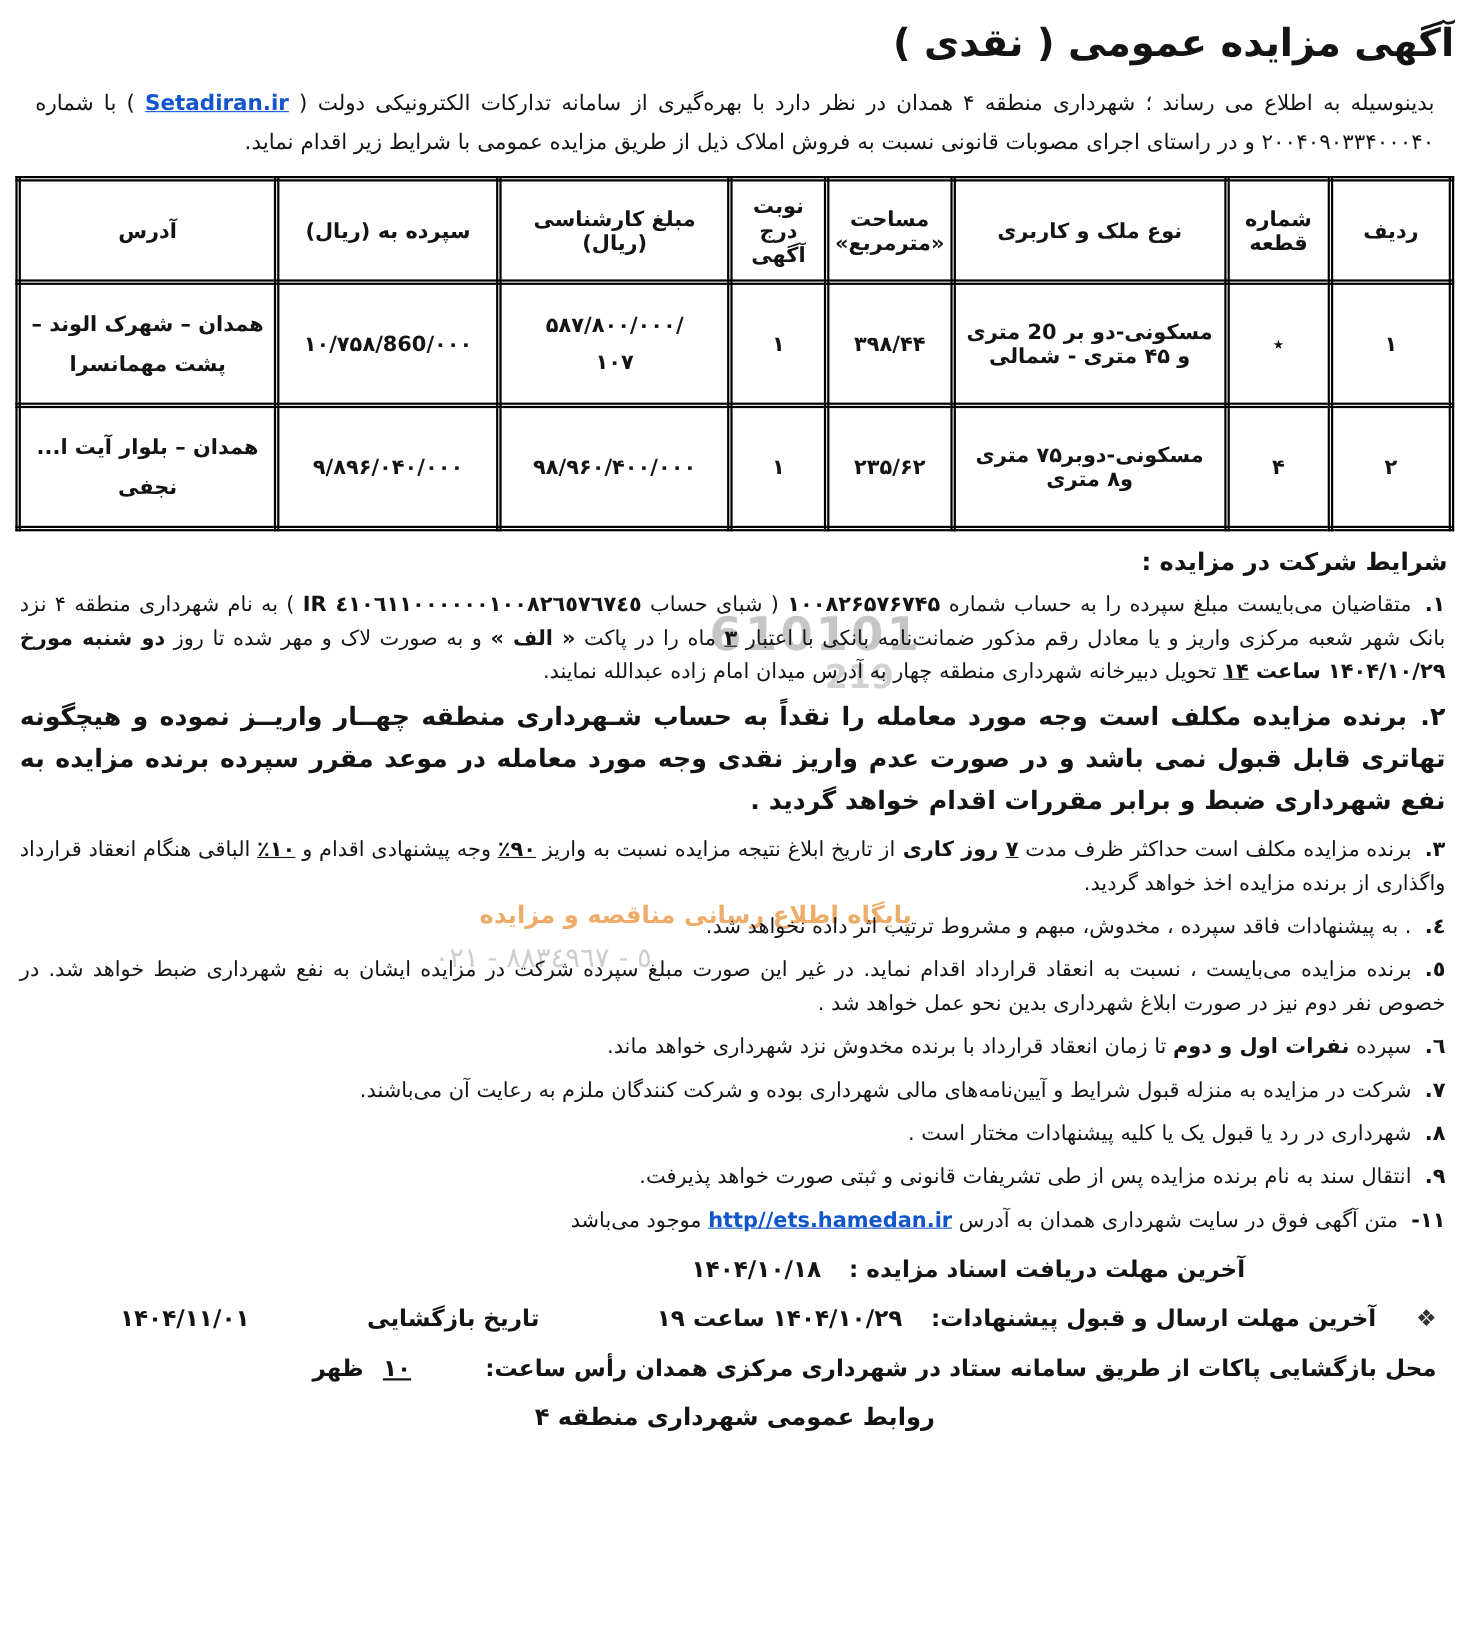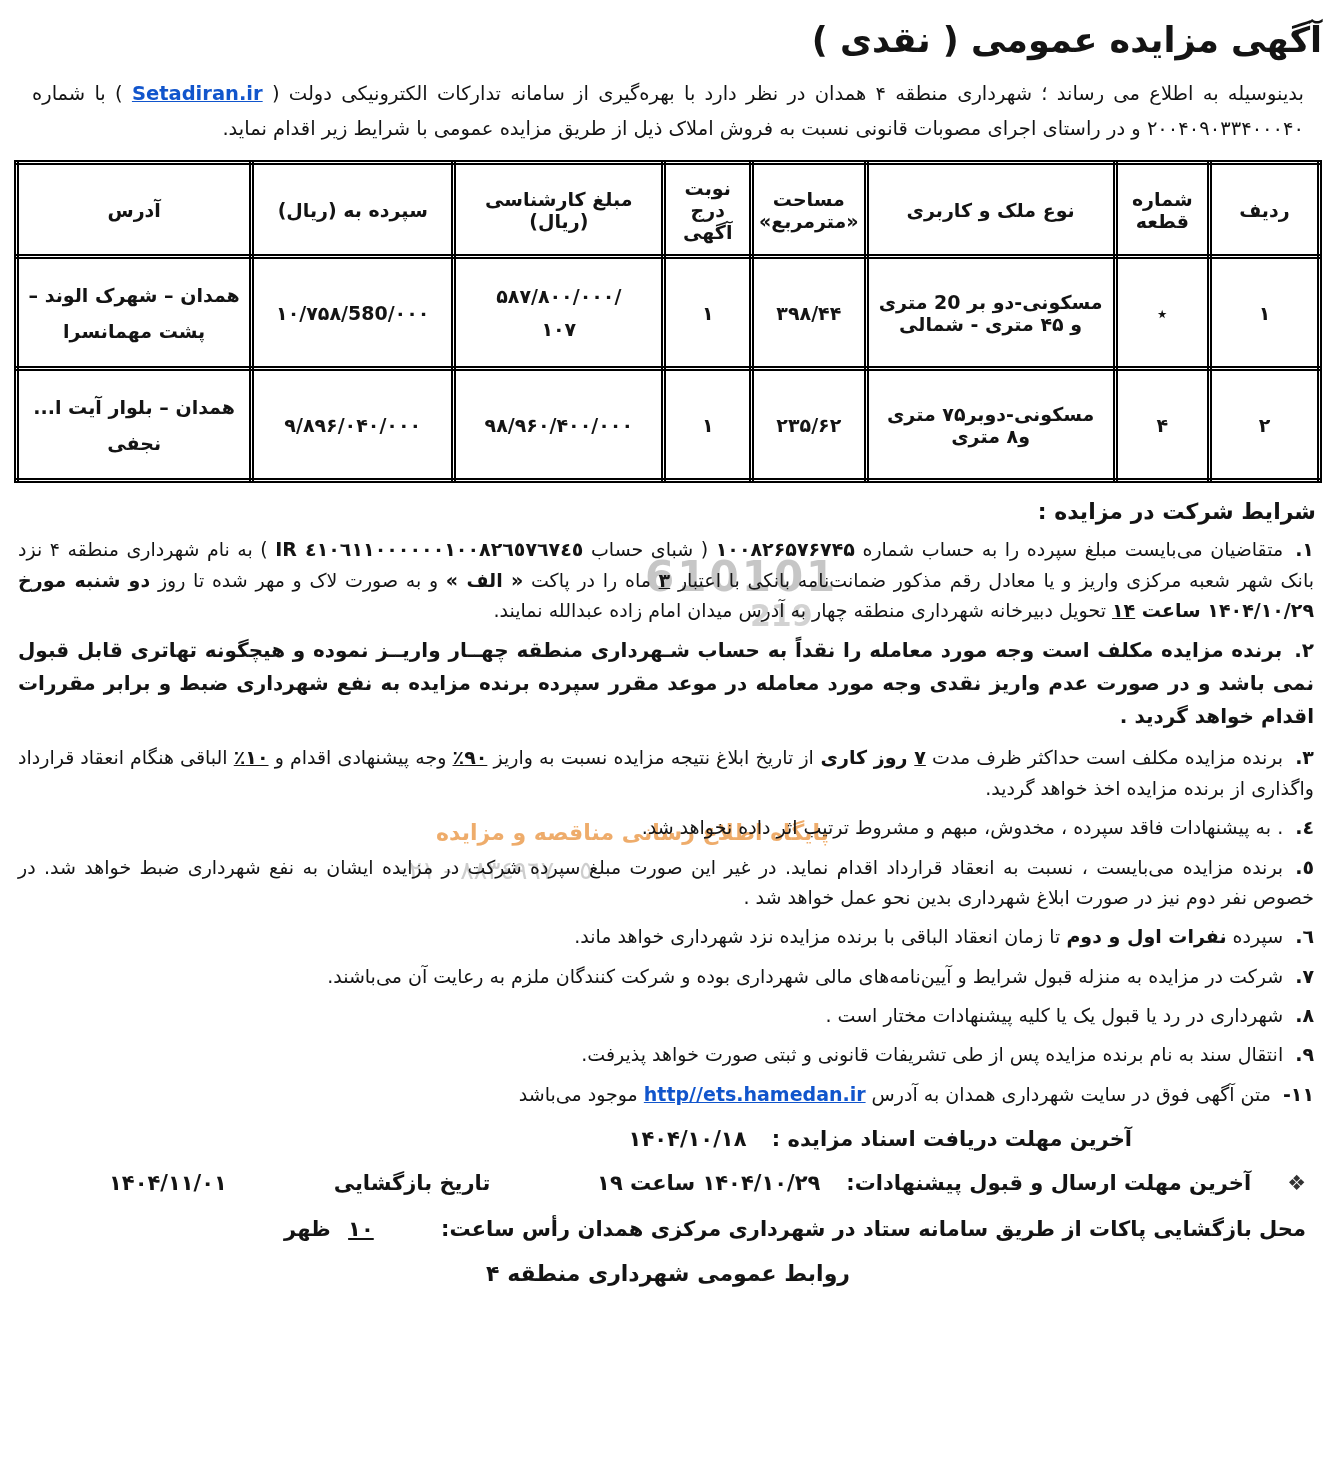--- a/index.html
+++ b/index.html
@@ -25,21 +25,21 @@
   table.props tbody tr { height:112px; }
   td.c-type { font-size:20px; }
   td.c-addr { font-size:19px; line-height:1.9; }
   .blk { display:block; line-height:1.7; }
 
   .cond-head { font-size:22px; font-weight:bold; margin:16px 6px 10px 0; }
   .cond { font-size:19px; line-height:1.6; text-align:justify; margin:0 8px 9px 4px; }
   .cond .num { font-weight:bold; margin-left:12px; white-space:nowrap; }
   .b { font-weight:bold; }
   .u { font-weight:bold; text-decoration:underline; }
-  .emph { font-weight:bold; font-size:20px; line-height:1.65; }
+  .emph { font-weight:bold; font-size:23px; line-height:1.65; }
   .ltr { direction:ltr; unicode-bidi:isolate; }
 
   .f-publish { font-size:21px; font-weight:bold; text-align:right; margin:16px 190px 0 0; }
   .f-publish .site { margin:0 14px; }
   .f-docs { font-size:21px; font-weight:bold; text-align:right; margin:18px 190px 0 0; }
   .f-docs .date { margin-right:18px; }
   .f-submit { display:flex; align-items:center; justify-content:space-between;
               font-size:21px; font-weight:bold; margin:20px 16px 0 95px; }
   .f-submit .grp { display:inline-flex; gap:26px; }
   .f-submit .bullet { color:#333; margin-left:10px; }
@@ -99,21 +99,21 @@
       <tr>
         <td class="c-radif">۱</td>
         <td class="c-parcel">٭</td>
         <td class="c-type">مسکونی-دو بر 20 متری و ۴۵ متری - شمالی</td>
         <td class="c-area">۳۹۸/۴۴</td>
         <td class="c-round">۱</td>
         <td class="c-appraisal">
           <span class="blk">/۵۸۷/۸۰۰/۰۰۰</span>
           <span class="blk">۱۰۷</span>
         </td>
-        <td class="c-deposit">۱۰/۷۵۸/580/۰۰۰</td>
+        <td class="c-deposit">۱۰/۷۵۸/860/۰۰۰</td>
         <td class="c-addr">همدان – شهرک الوند – پشت مهمانسرا</td>
       </tr>
       <tr>
         <td class="c-radif">۲</td>
         <td class="c-parcel">۴</td>
         <td class="c-type">مسکونی-دوبر۷۵ متری و۸ متری</td>
         <td class="c-area">۲۳۵/۶۲</td>
         <td class="c-round">۱</td>
         <td class="c-appraisal">
           <span class="blk">۹۸/۹۶۰/۴۰۰/۰۰۰</span>
@@ -141,21 +141,21 @@
 
   <div class="cond">
     <span class="num">٤.</span><span>.  به پیشنهادات فاقد سپرده ، مخدوش، مبهم و مشروط ترتیب اثر داده نخواهد شد.</span>
   </div>
 
   <div class="cond">
     <span class="num">٥.</span><span>برنده مزایده می‌بایست ،  نسبت به انعقاد قرارداد اقدام نماید. در غیر این صورت مبلغ سپرده شرکت در مزایده ایشان به نفع شهرداری ضبط خواهد شد. در خصوص نفر دوم نیز در صورت ابلاغ شهرداری بدین نحو عمل خواهد شد .</span>
   </div>
 
   <div class="cond">
-    <span class="num">٦.</span><span>سپرده </span><span class="b">نفرات اول و دوم</span><span> تا زمان انعقاد الباقی با برنده مزایده نزد شهرداری خواهد ماند.</span>
+    <span class="num">٦.</span><span>سپرده </span><span class="b">نفرات اول و دوم</span><span> تا زمان انعقاد قرارداد با برنده مخدوش نزد شهرداری خواهد ماند.</span>
   </div>
 
   <div class="cond">
     <span class="num">٧.</span><span>شرکت در مزایده به منزله قبول شرایط و آیین‌نامه‌های مالی شهرداری بوده و شرکت کنندگان ملزم به رعایت آن می‌باشند.</span>
   </div>
 
   <div class="cond">
     <span class="num">٨.</span><span>شهرداری در رد یا قبول یک یا کلیه پیشنهادات مختار است .</span>
   </div>
 

